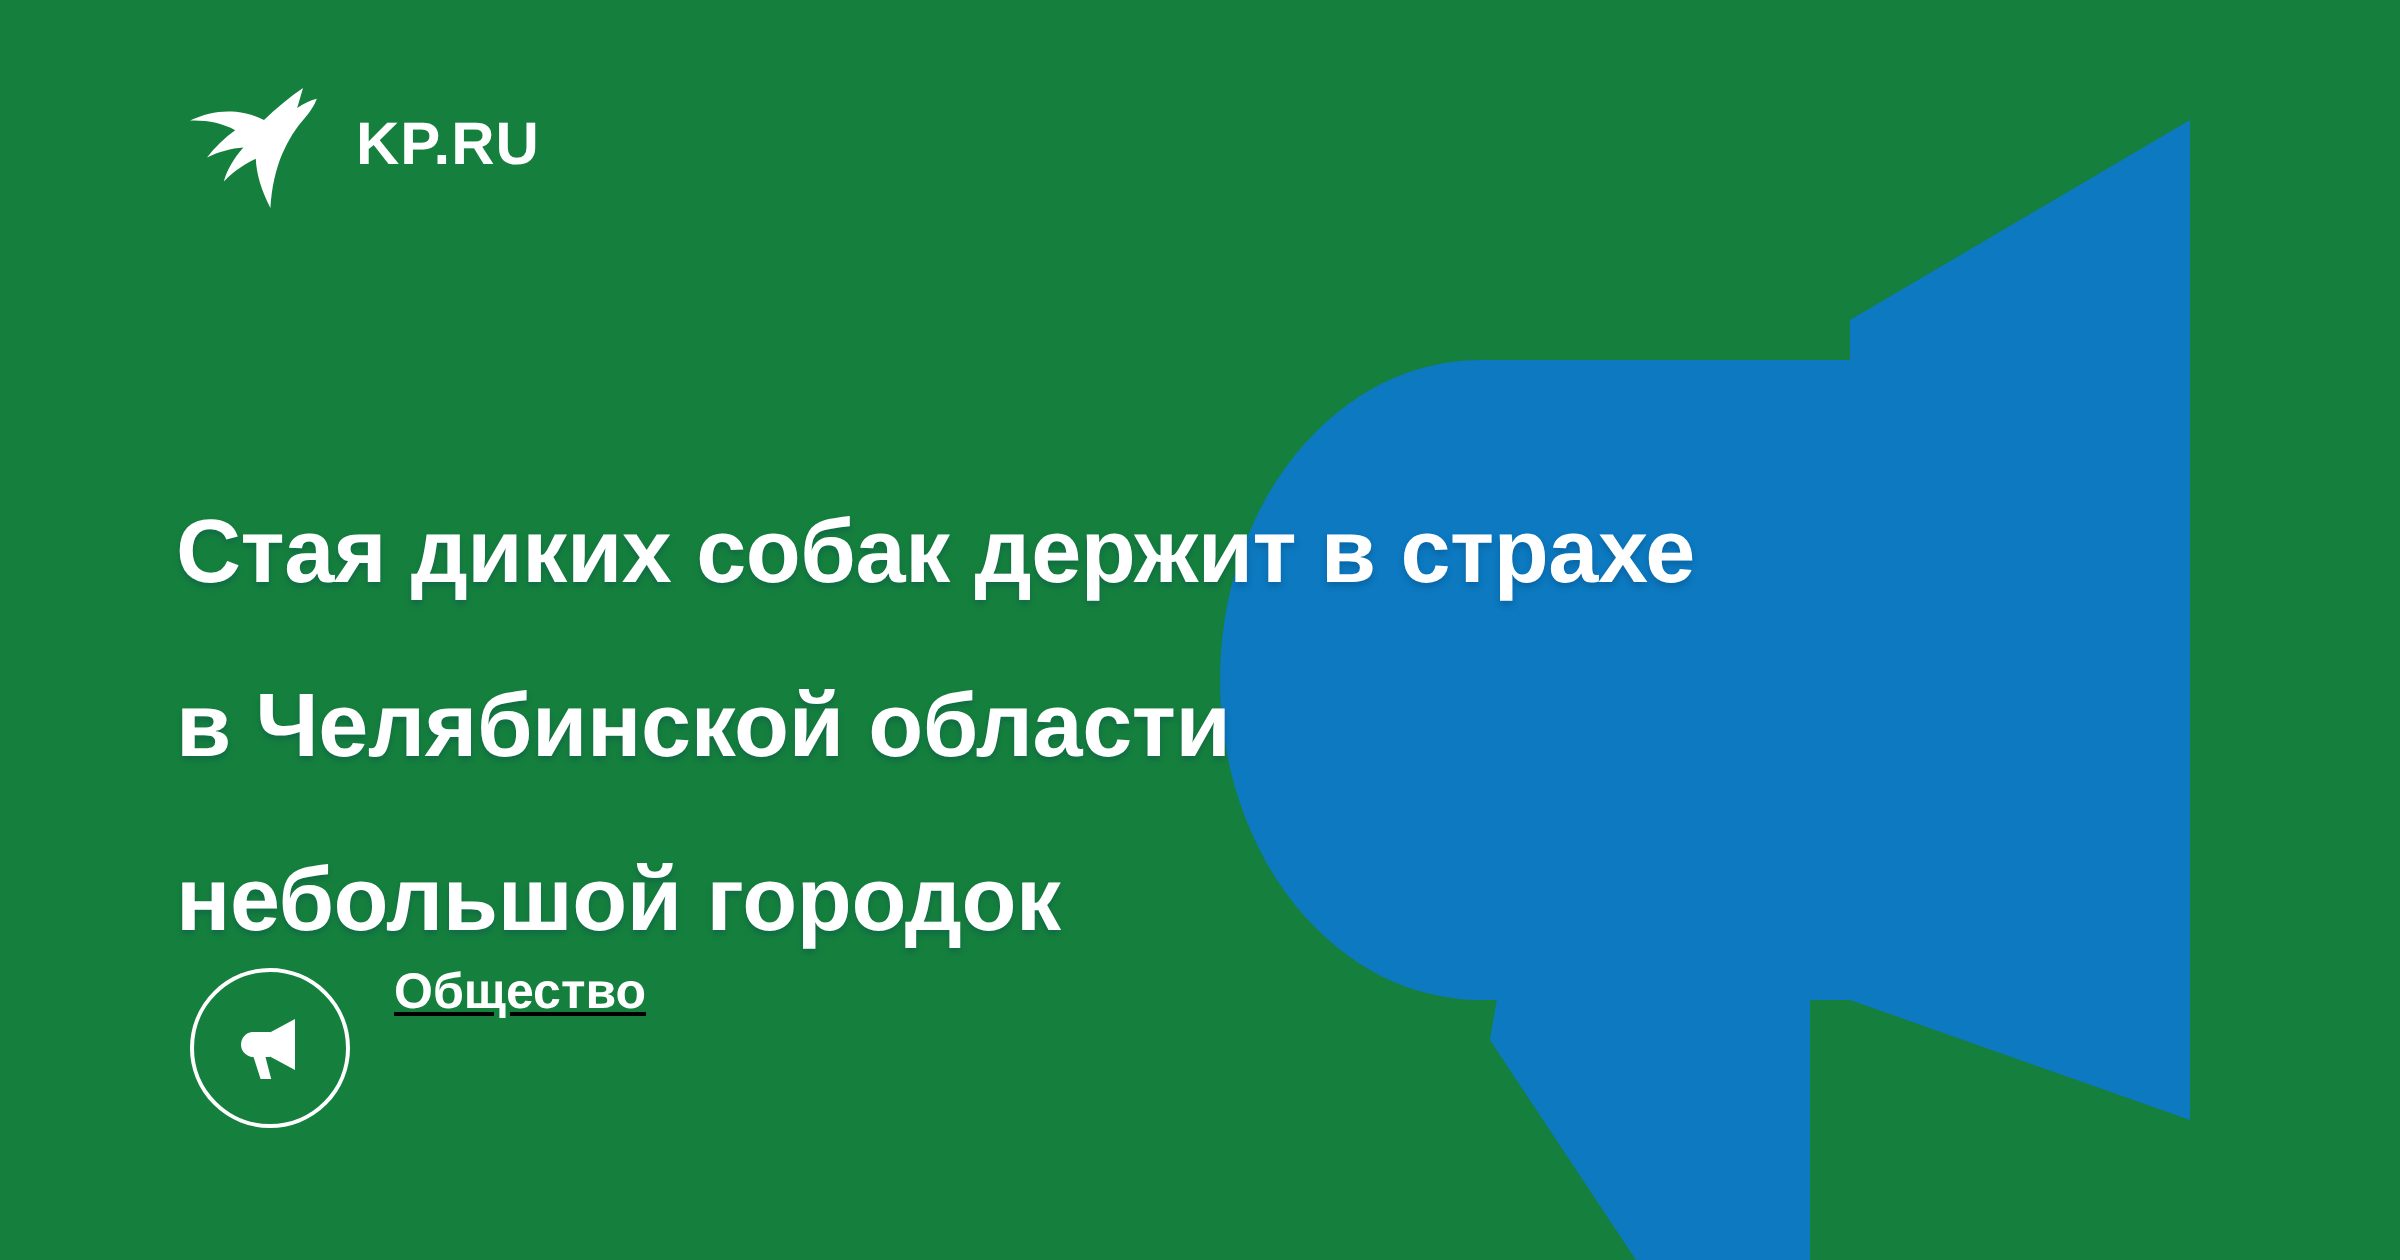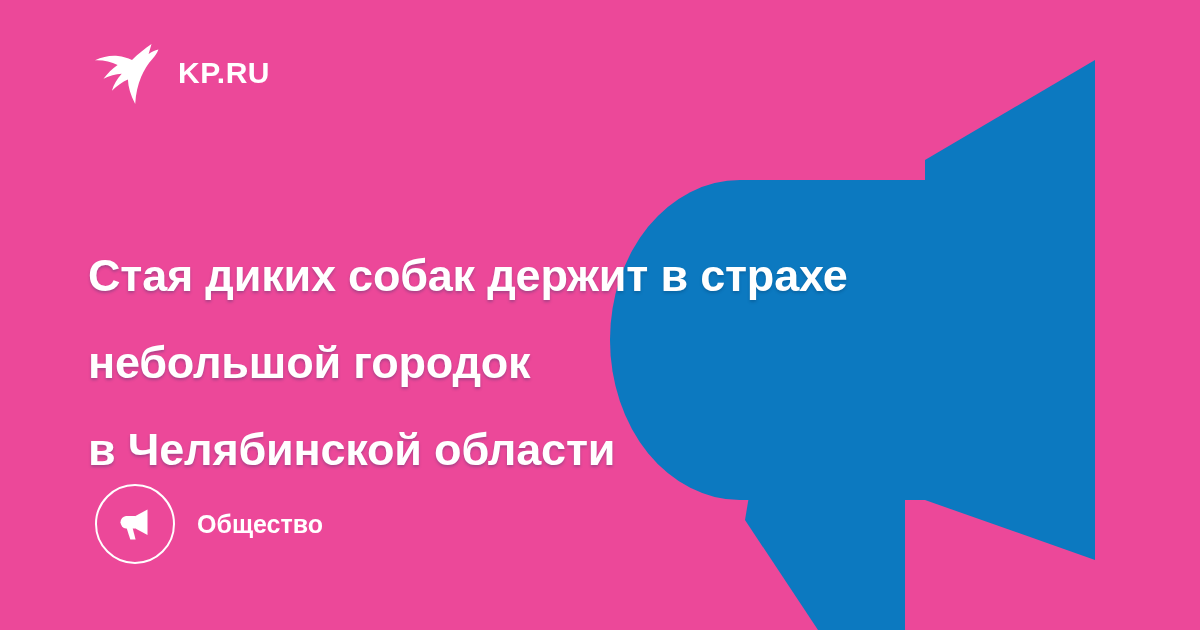--- a/index.html
+++ b/index.html
@@ -8,21 +8,21 @@
     padding: 0;
     background: #ffffff;
   }
   * { box-sizing: border-box; }
 
   .card {
     position: relative;
     width: 1200px;
     height: 630px;
     overflow: hidden;
-    background: #ec4899;
+    background: #15803d;
     font-family: "Liberation Sans", "DejaVu Sans", sans-serif;
     -webkit-font-smoothing: antialiased;
   }
 
   
   .watermark {
     position: absolute;
     inset: 0;
     pointer-events: none;
     z-index: 0;
@@ -72,23 +72,23 @@
     white-space: nowrap;
     margin-top: 25px;
   }
 
   
   .category {
     position: absolute;
     left: 95px;
     top: 484px;
     display: flex;
-    align-items: center;
     gap: 22px;
     z-index: 3;
+    text-decoration: underline;
   }
   .category-circle {
     width: 80px;
     height: 80px;
     border-radius: 50%;
     border: 2px solid #ffffff;
     display: flex;
     align-items: center;
     justify-content: center;
     flex: none;
@@ -128,22 +128,22 @@
         C28.9,47.7 34.4,43.8 39.9,41.4 C40.2,48.9 42.6,57.1 47.2,66.0
         C47.8,56.0 49.8,46.8 53.2,38.8 C56.0,32.1 59.8,26.0 64.6,20.7
         C67.2,17.8 69.2,14.7 70.4,11.4 C66.9,12.3 63.6,13.9 60.6,16.0
         C61.6,12.5 62.6,9.2 63.5,6.0 Z"></path>
     </svg>
     <span class="brand-word">KP.RU</span>
   </div>
 
   <h1 class="headline">
     <span class="hl-line">Стая диких собак держит в страхе</span>
+    <span class="hl-line">в Челябинской области</span>
     <span class="hl-line">небольшой городок</span>
-    <span class="hl-line">в Челябинской области</span>
   </h1>
 
   <div class="category">
     <span class="category-circle">
       <svg width="44" height="44" viewBox="0 0 44 44" aria-hidden="true">
         <g fill="#ffffff">
 
           <path d="M34.5,7.5 L34.5,33.0 L21.5,26.0 L21.5,14.5 Z"></path>
 
           <path d="M13.0,14.0 L22.0,14.0 L22.0,26.5 L13.0,26.5

